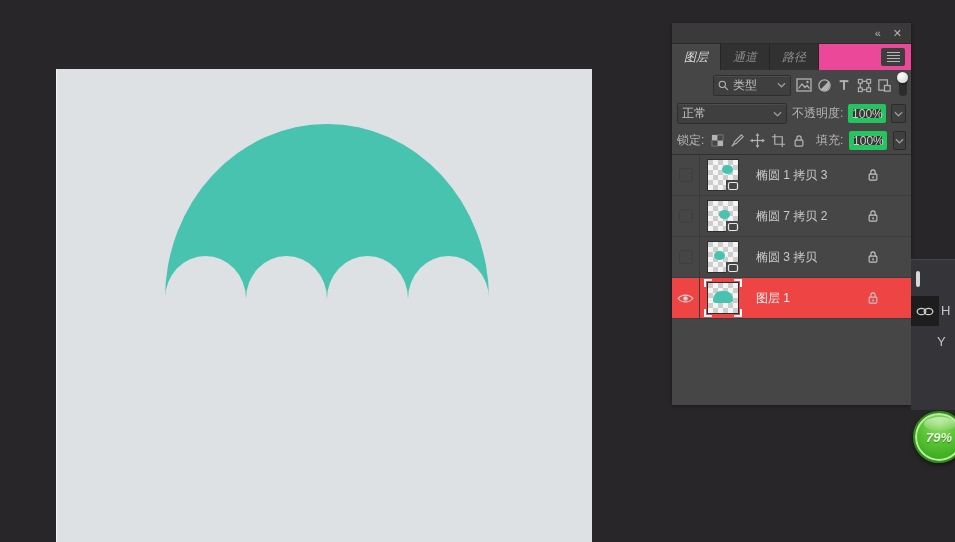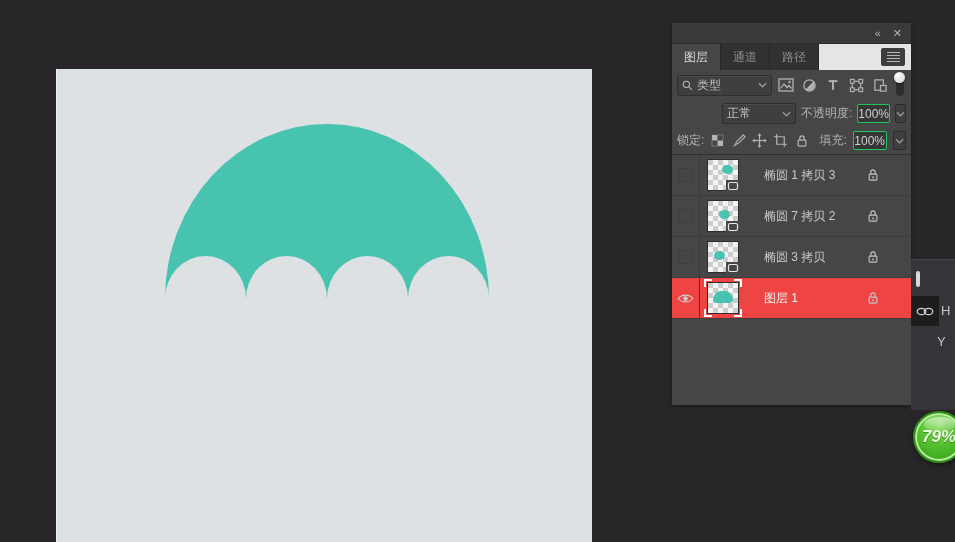--- a/index.html
+++ b/index.html
@@ -8,40 +8,40 @@
   .stage { position:relative; width:955px; height:542px; background:#282629; overflow:hidden; }
 
   
   .canvas { position:absolute; left:57px; top:69px; width:535px; height:473px; background:#dde1e3; box-shadow:-1px 0 0 #f2f4f5; }
   .canvas svg { display:block; }
 
   
   .panel { position:absolute; left:672px; top:23px; width:239px; height:382px; background:#464646; font-size:12px; color:#bdbdbd; box-shadow:0 1px 4px rgba(0,0,0,.4); }
   .topbar { height:21px; background:#3a3a3a; border-bottom:1px solid #2b2b2b; display:flex; align-items:center; justify-content:flex-end; gap:12px; padding-right:9px; }
   .topbar span { color:#b3b3b3; font-size:11px; line-height:1; cursor:default; }
-  .tabbar { height:26px; background:#e5e5e5; display:flex; align-items:stretch; }
+  .tabbar { height:26px; background:#ec4899; display:flex; align-items:stretch;font-style:italic; }
   .tab { padding:0 12px; line-height:26px; color:#8d8d8d; background:#313131; border-right:1px solid #262626; cursor:default; }
   .tab.active { background:#464646; color:#d9d9d9; }
   .menu-btn { margin-left:auto; margin-top:4px; margin-right:6px; width:24px; height:18px; background:#3d3d3d; border-radius:2px; display:flex; align-items:center; justify-content:center; }
   .menu-lines { width:13px; height:11px; background:repeating-linear-gradient(#b5b5b5 0 1px, transparent 1px 3px); }
 
   .row { display:flex; align-items:center; padding:0 5px; background:#464646; }
-  .filter-row { height:30px; gap:5px; }
+  .filter-row { height:30px; gap:5px;margin-left:36px; }
   .dd { display:flex; align-items:center; height:21px; background:#3f3f3f; border:1px solid #2e2e2e; box-shadow:inset 0 1px 0 rgba(255,255,255,.07); border-radius:2px; padding:0 4px; gap:4px; }
   .type-dd { width:97px; }
   .dd .lbl { flex:1; color:#c3c3c3; }
   .icon-btn { width:19px; height:19px; display:flex; align-items:center; justify-content:center; }
   .ftoggle { margin-left:auto; position:relative; width:12px; height:26px; }
   .ftoggle .pill { position:absolute; left:2px; top:3px; width:8px; height:21px; background:#2c2c2c; border-radius:4px; }
   .ftoggle .knob { position:absolute; left:0; top:0; width:11px; height:11px; border-radius:50%; background:radial-gradient(circle at 35% 30%, #ffffff, #cfcfcf); box-shadow:0 1px 2px rgba(0,0,0,.5); }
 
   .blend-row { height:27px; gap:5px; }
-  .blend-dd { width:113px;margin-left:45px; }
+  .blend-dd { width:113px; }
   .inline-lbl { color:#b4b4b4; white-space:nowrap; }
-  .val-box { width:38px; height:19px; background:#363636; border:1px solid #22c55e; border-radius:2px; color:#cfcfcf; display:flex; align-items:center; justify-content:center; }
+  .val-box { width:38px; height:19px; background:#363636; border:5px solid #22c55e; border-radius:2px; color:#cfcfcf; display:flex; align-items:center; justify-content:center; }
   .chev-btn { width:15px; height:19px; background:#3f3f3f; border:1px solid #2b2b2b; border-radius:2px; display:flex; align-items:center; justify-content:center; }
 
   .lock-row { height:28px; gap:6px; border-bottom:1px solid #303030; }
   .lock-row .icon-btn { width:17px; height:17px; }
 
   
   .layer-list { background:#464646; }
   .lrow { display:flex; align-items:center; height:41px; border-bottom:1px solid #3c3c3c; background:#464646; }
   .lrow.selected { background:#ef4444; }
   .lrow.selected .lname { color:#efefef; }
@@ -59,39 +59,39 @@
   .sel-brackets { position:absolute; inset:-4px; display:none;
     background:
       linear-gradient(#fff,#fff) left top/8px 2px no-repeat,
       linear-gradient(#fff,#fff) left top/2px 8px no-repeat,
       linear-gradient(#fff,#fff) right top/8px 2px no-repeat,
       linear-gradient(#fff,#fff) right top/2px 8px no-repeat,
       linear-gradient(#fff,#fff) left bottom/8px 2px no-repeat,
       linear-gradient(#fff,#fff) left bottom/2px 8px no-repeat,
       linear-gradient(#fff,#fff) right bottom/8px 2px no-repeat,
       linear-gradient(#fff,#fff) right bottom/2px 8px no-repeat; }
-  .lname { margin-left:26px; color:#c8c8c8; white-space:nowrap; }
+  .lname { margin-left:18px; color:#c8c8c8; white-space:nowrap; }
   .rowlock { margin-left:auto; margin-right:32px; display:none; }
 
   
   .strip-block { position:absolute; left:911px; top:259px; width:44px; height:151px; background:#353438; border-top:1px solid #454449; }
   .scroll-nub { position:absolute; left:916px; top:271px; width:4px; height:16px; background:#d9d9d9; border-radius:2px; }
   .link-box { position:absolute; left:911px; top:296px; width:28px; height:30px; background:#1d1d1d; display:flex; align-items:center; justify-content:center; }
   .strip-lbl { position:absolute; color:#c4c4c4; font-size:13px; font-family:"Liberation Sans",sans-serif; }
   .lbl-h { left:941px; top:303px; }
   .lbl-y { left:937px; top:334px; }
 
   
   .badge { position:absolute; left:913px; top:411px; width:52px; height:52px; border-radius:50%;
     background:radial-gradient(circle at 50% 22%, #8fdc67 0%, #57c233 45%, #2f9e15 100%);
     border:2px solid #2e8c19; box-shadow:inset 0 0 0 2px #b9ec9c, 0 2px 5px rgba(0,0,0,.5);
     display:flex; align-items:center; justify-content:center; }
   .badge::after { content:""; position:absolute; left:9px; top:4px; width:32px; height:14px; border-radius:50%;
     background:linear-gradient(rgba(255,255,255,.55), rgba(255,255,255,.05)); }
-  .badge-text { color:#eafbdd; font-size:17px; font-weight:bold; font-style:italic; text-shadow:0 1px 1px rgba(0,0,0,.35); }
+  .badge-text { color:#eafbdd; font-size:13px; font-weight:bold; font-style:italic; text-shadow:0 1px 1px rgba(0,0,0,.35); }
 
   svg.ic { display:block; }
 </style>
 </head>
 <body>
 
 <div class="stage">
 
   <div class="canvas">
     <svg width="535" height="473" viewBox="0 0 535 473">

